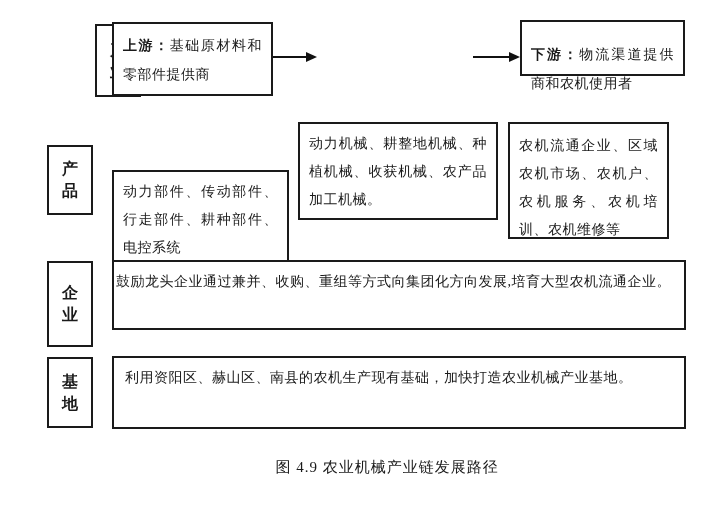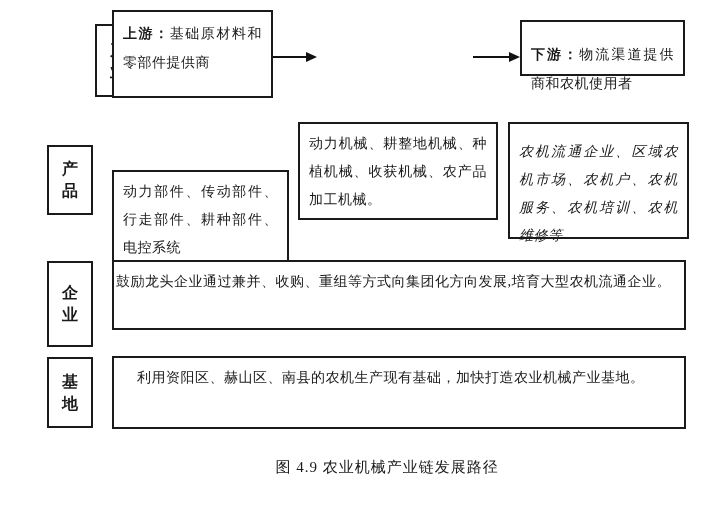--- a/index.html
+++ b/index.html
@@ -41,28 +41,28 @@
     border: 2px solid #1a1a1a;
     box-sizing: border-box;
     background: #ffffff;
     font-size: 14px;
     line-height: 28px;
     letter-spacing: 0.5px;
     text-align: justify;
     padding: 6px 9px 0 9px;
   }
   .box b { font-weight: bold; }
-  #box-upstream   { left: 112px; top: 10px;  width: 161px; height: 88px; line-height: 29px; padding-top: 7px; }
+  #box-upstream   { left: 112px; top: 22px;  width: 161px; height: 74px; line-height: 29px; padding-top: 7px; }
   #box-midstream  { left: 317px; top: 22px;  width: 156px; height: 74px; line-height: 29px; padding-top: 7px; }
   #box-downstream { left: 520px; top: 20px;  width: 165px; height: 56px; line-height: 29px; padding-top: 18px; }
   #box-prod-up    { left: 112px; top: 122px; width: 177px; height: 117px; margin-top: 48px; }
   #box-prod-mid   { left: 298px; top: 122px; width: 200px; height: 98px; }
-  #box-prod-down  { left: 508px; top: 122px; width: 181px; height: 117px; padding-top: 14px; font-style: italic; }
+  #box-prod-down  { left: 508px; top: 122px; width: 161px; height: 117px; padding-top: 8px; }
   #box-enterprise { left: 112px; top: 260px; width: 574px; height: 70px; padding-left: 2px; }
-  #box-base       { left: 112px; top: 356px; width: 574px; height: 73px; padding-left: 23px; }
+  #box-base       { left: 112px; top: 356px; width: 574px; height: 73px; padding-left: 11px; }
 
   
   .arrow {
     position: absolute;
     display: flex; align-items: center;
     height: 12px;
   }
   #arrow-1 { left: 273px; top: 51px; width: 44px; }
   #arrow-2 { left: 473px; top: 51px; width: 47px; }
   .arrow .shaft { flex: 1; height: 2px; background: #111111; }

